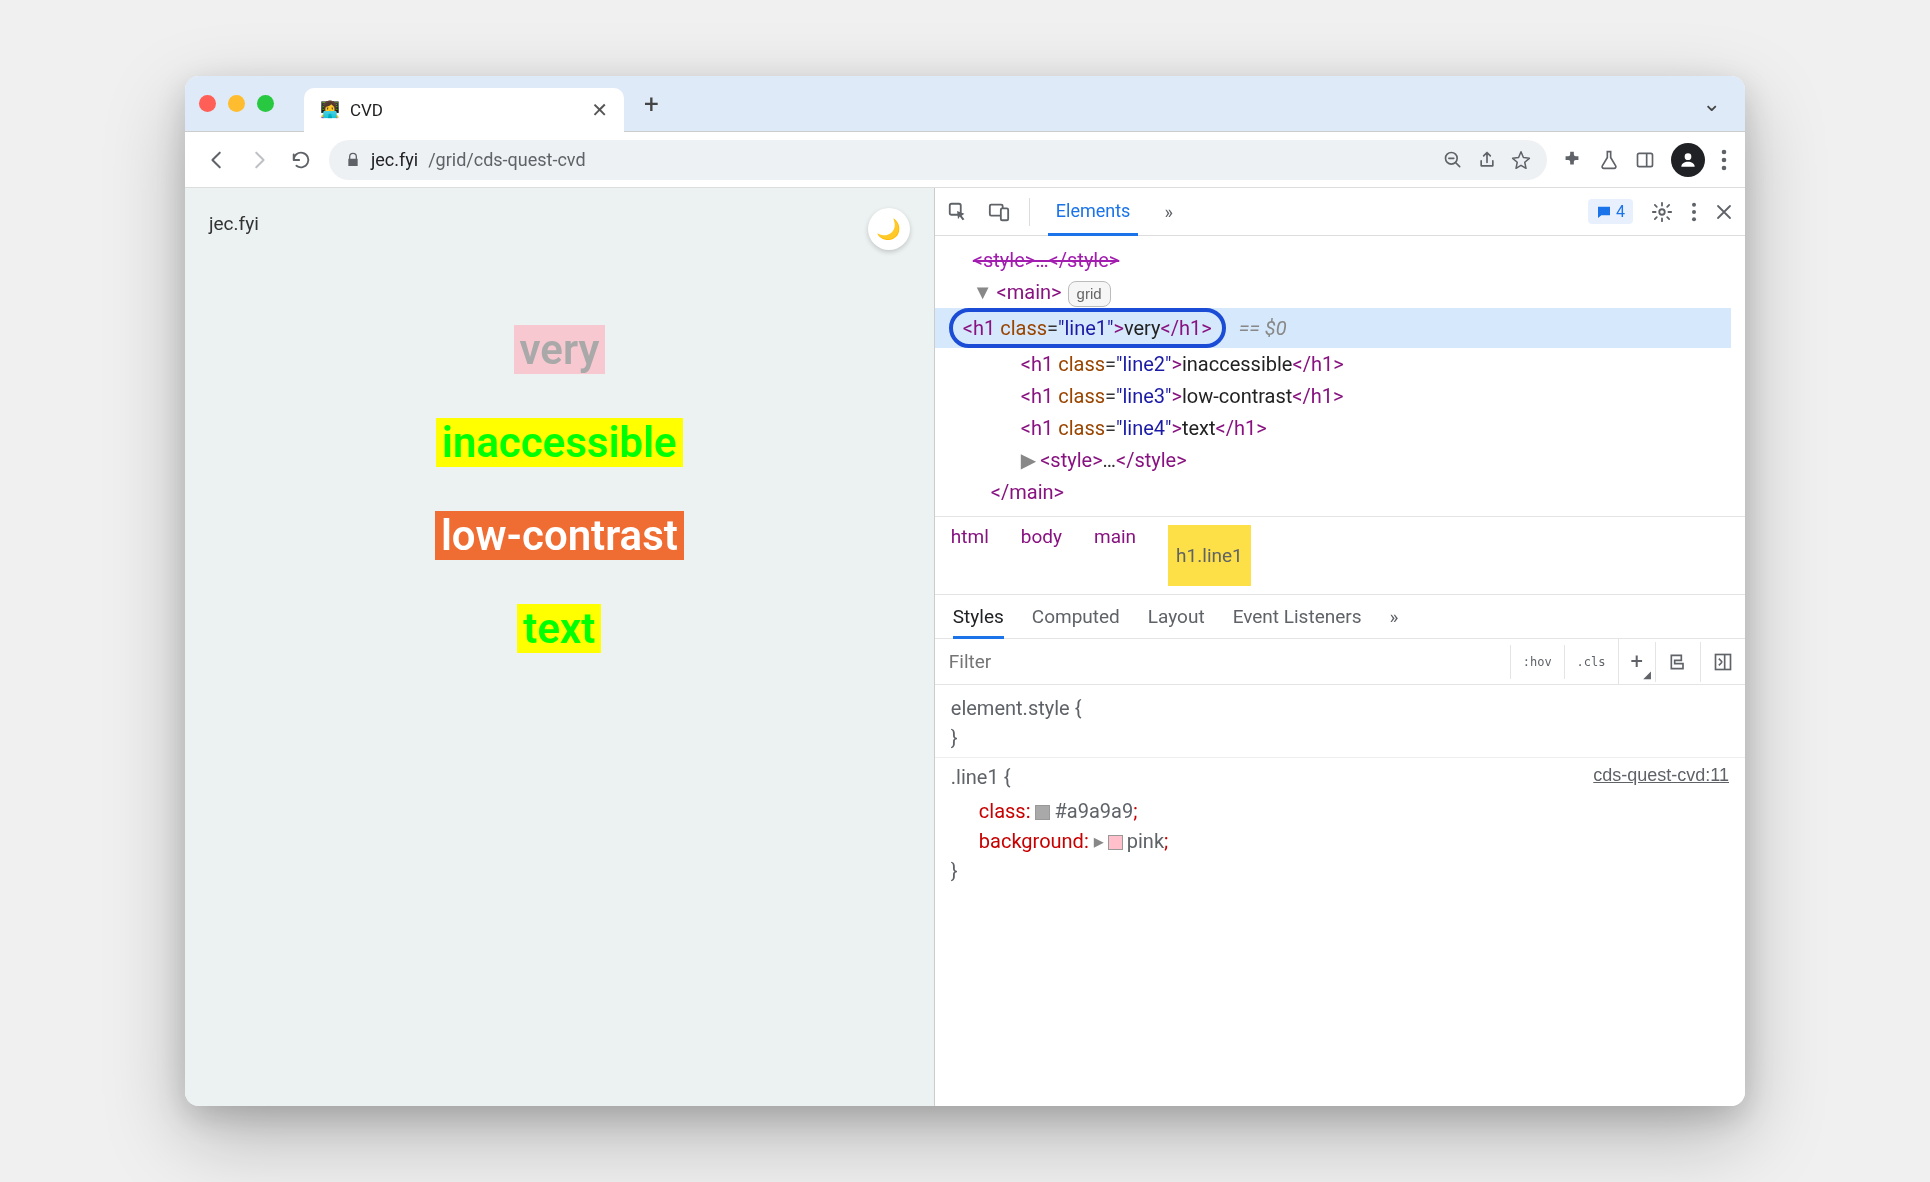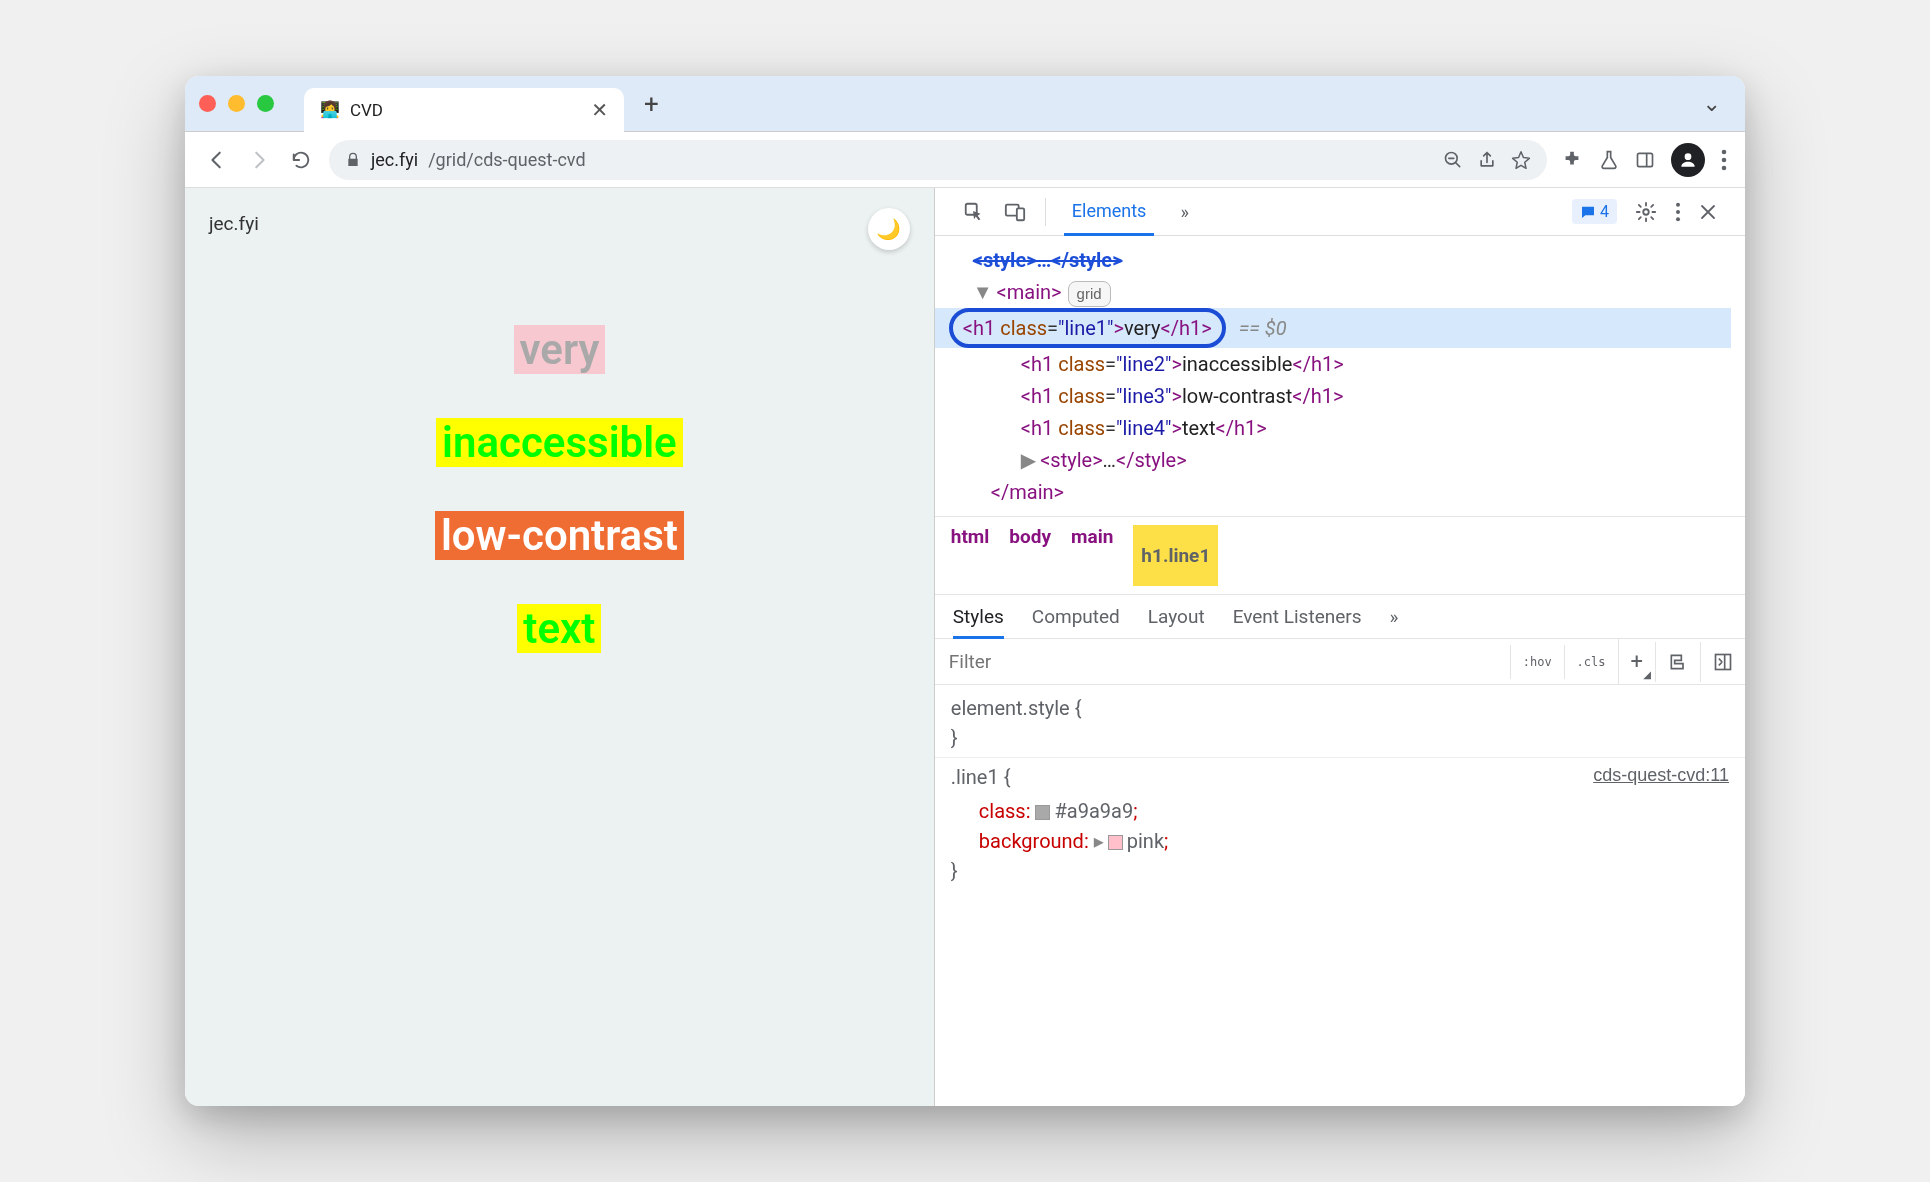--- a/index.html
+++ b/index.html
@@ -27,40 +27,40 @@
 .page { flex: 0 0 48%; background: #ecf1f1; position: relative; padding: 24px; }
 .page-label { font-size: 19px; color: #333; }
 .theme-toggle { position: absolute; top: 20px; right: 24px; width: 42px; height: 42px; border-radius: 50%; background: #fff; box-shadow: 0 2px 5px rgba(0,0,0,0.18); display: flex; align-items: center; justify-content: center; font-size: 20px; }
 .lines { display: flex; flex-direction: column; align-items: center; gap: 44px; margin-top: 90px; }
 .hl { font-size: 42px; font-weight: 600; padding: 0 6px; }
 .line1 { background: #f8c8d0; color: #a9a9a9; }
 .line2 { background: #ffff00; color: #00ff00; }
 .line3 { background: #ef6c33; color: #fff; }
 .line4 { background: #ffff00; color: #00ff00; }
 .devtools { flex: 1; background: #fff; border-left: 1px solid #ccc; display: flex; flex-direction: column; font-family: "Menlo","Consolas",monospace; }
-.dt-tabs { height: 48px; display: flex; align-items: center; border-bottom: 1px solid #ddd; padding: 0 28px; gap: 18px; font-family: -apple-system, sans-serif; font-size: 18px; color: #5f6368; }
+.dt-tabs { height: 48px; display: flex; align-items: center; border-bottom: 1px solid #ddd; padding: 0 12px; gap: 18px; font-family: -apple-system, sans-serif; font-size: 18px; color: #5f6368; }
 .dt-tab { padding: 12px 8px; cursor: pointer; }
 .dt-tab.active { color: #1a73e8; border-bottom: 3px solid #1a73e8; margin-bottom: -1px; }
 .dt-tabs-right { margin-left: auto; display: flex; gap: 18px; align-items: center; }
 .issues { display: flex; align-items: center; gap: 4px; background: #e8f0fe; color: #1a73e8; padding: 3px 8px; border-radius: 4px; font-size: 16px; }
 .dom { padding: 8px 14px; font-size: 20px; line-height: 1.6; color: #333; overflow: hidden; }
 .dom .row { white-space: nowrap; }
 .indent1 { padding-left: 24px; }
 .indent2 { padding-left: 72px; }
 .sel-row { background: #d6e8fb; position: relative; padding-left: 72px; margin-left: -72px; padding-right: 14px; }
 .sel-box { border: 4px solid #1a4cd6; border-radius: 22px; padding: 0 10px; display: inline-block; }
 .sel-suffix { color: #888; font-style: italic; margin-left: 8px; }
 .tag { color: #881280; }
 .attr { color: #994500; }
 .val { color: #1a1aa6; }
 .txt { color: #222; }
 .grid-badge { display: inline-block; border: 1px solid #bbb; border-radius: 8px; padding: 0 8px; font-size: 15px; color: #666; background: #f6f6f6; margin-left: 6px; font-family: -apple-system, sans-serif; }
 .tri { color: #888; margin-right: 4px; }
-.struck { text-decoration: line-through; color: #1d4ed8; font-weight: bold; }
-.breadcrumb { border-top: 1px solid #e4e4e4; border-bottom: 1px solid #e4e4e4; padding: 8px 16px; font-size: 19px; color: #881280; display: flex; gap: 20px; font-family: -apple-system, sans-serif; font-weight: bold; }
+.struck { text-decoration: line-through; color: #a21caf; }
+.breadcrumb { border-top: 1px solid #e4e4e4; border-bottom: 1px solid #e4e4e4; padding: 8px 16px; font-size: 19px; color: #881280; display: flex; gap: 32px; font-family: -apple-system, sans-serif; }
 .breadcrumb .sel { background: #fde047; padding: 19px 8px; color: #5f6368; }
 .styles-tabs { display: flex; gap: 28px; padding: 10px 18px; border-bottom: 1px solid #e4e4e4; font-family: -apple-system, sans-serif; font-size: 19px; color: #5f6368; align-items: center; }
 .styles-tabs .st.active { color: #202124; border-bottom: 3px solid #1a73e8; padding-bottom: 8px; margin-bottom: -11px; }
 .filterbar { display: flex; align-items: center; border-bottom: 1px solid #e4e4e4; font-family: -apple-system, sans-serif; }
 .filterbar input { border: none; padding: 10px 14px; font-size: 19px; flex: 1; outline: none; color: #888; }
 .filterbar .fbtn { padding: 10px 12px; border-left: 1px solid #e4e4e4; color: #5f6368; font-size: 12px; font-family: "Menlo",monospace; }
 .css-rules { padding: 8px 16px; font-size: 20px; line-height: 1.5; font-family: "Menlo","Consolas",monospace; flex: 1; overflow: hidden; }
 .selector { color: #5f6368; }
 .brace { color: #5f6368; }
 .prop { color: #c80000; margin-left: 28px; }

